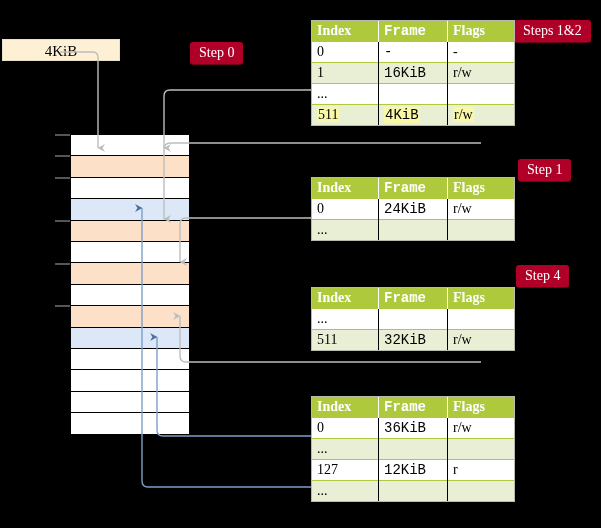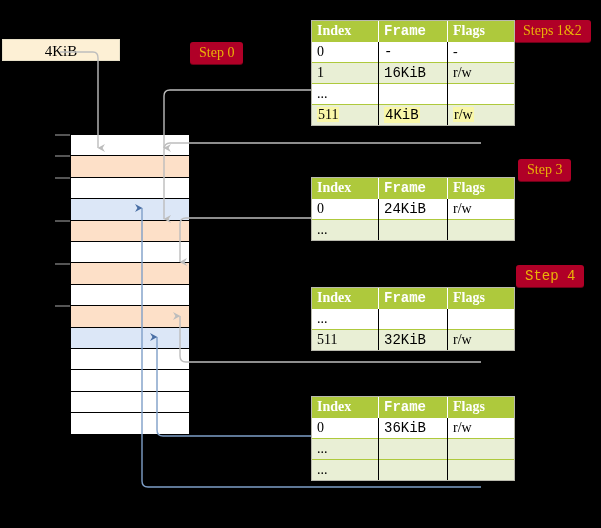--- a/index.html
+++ b/index.html
@@ -15,29 +15,29 @@
   
   #vaddr-box{
     position:absolute;left:2px;top:39px;width:118px;height:22px;
     background:#fdf0d5;border:1px solid #e8e0c8;
     color:#000;font-size:15px;line-height:22px;text-align:center;
     box-sizing:border-box;
   }
 
   
   .step-badge{
-    position:absolute;background:#b00027;color:#eab308;
+    position:absolute;background:#b00027;color:#ffffff;
     font-size:14px;line-height:18px;padding:2px 9px;
     border-radius:3px;white-space:nowrap;
     box-shadow:0 1px 0 #6d0018;
   }
   #step0{left:190px;top:42px;text-align:right;}
   #steps12{left:514px;top:20px;}
   #step3{left:518px;top:159px;}
-  #step4{left:516px;top:265px;font-family:Liberation Mono, monospace;}
+  #step4{left:516px;top:265px;}
 
   
   #memcol{
     position:absolute;left:70px;top:134px;width:120px;height:281px;
     border:1px solid #000;box-sizing:border-box;background:#fff;
   }
   #memcol .mrow{
     height:21.4px;border-bottom:1px solid #000;box-sizing:border-box;
     background:#fff;
   }
@@ -87,21 +87,21 @@
 <body>
 
 <div class="canvas">
 
   <div id="vaddr-box">
     <span>4KiB</span>
   </div>
 
   <div class="step-badge" id="step0">Step 0</div>
   <div class="step-badge" id="steps12">Steps 1&amp;2</div>
-  <div class="step-badge" id="step3">Step 3</div>
+  <div class="step-badge" id="step3">Step 1</div>
   <div class="step-badge" id="step4">Step 4</div>
 
   <div id="memcol">
       <div class="mrow"></div>
       <div class="mrow orange"></div>
       <div class="mrow"></div>
       <div class="mrow blue"></div>
       <div class="mrow orange"></div>
       <div class="mrow"></div>
       <div class="mrow orange"></div>
@@ -240,20 +240,25 @@
           <tr class="plain">
             <td class="c-index">0</td>
             <td class="c-frame">36KiB</td>
             <td class="c-flags">r/w</td>
           </tr>
           <tr class="alt">
             <td class="c-index">...</td>
             <td class="c-frame">&nbsp;</td>
             <td class="c-flags">&nbsp;</td>
           </tr>
+          <tr class="plain">
+            <td class="c-index">127</td>
+            <td class="c-frame">12KiB</td>
+            <td class="c-flags">r</td>
+          </tr>
           <tr class="alt">
             <td class="c-index">...</td>
             <td class="c-frame">&nbsp;</td>
             <td class="c-flags">&nbsp;</td>
           </tr>
         </tbody>
       </table>
     </div>
 
 </div>

